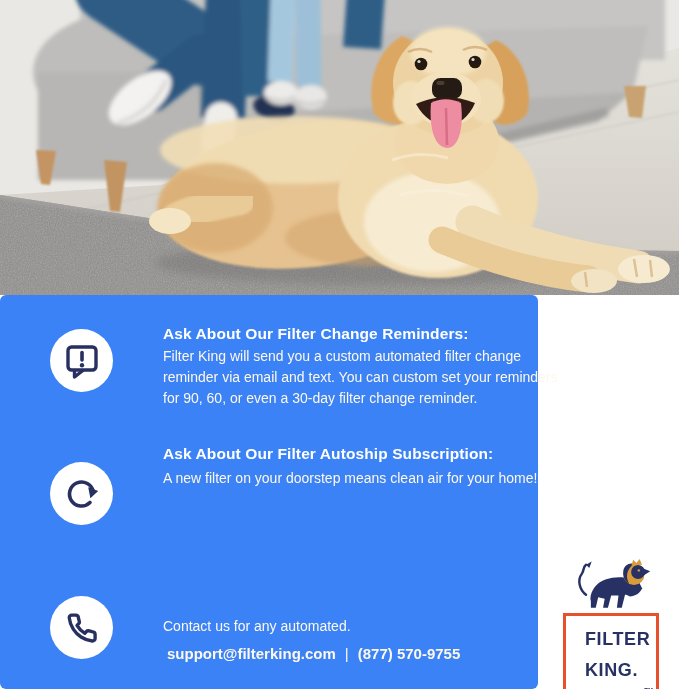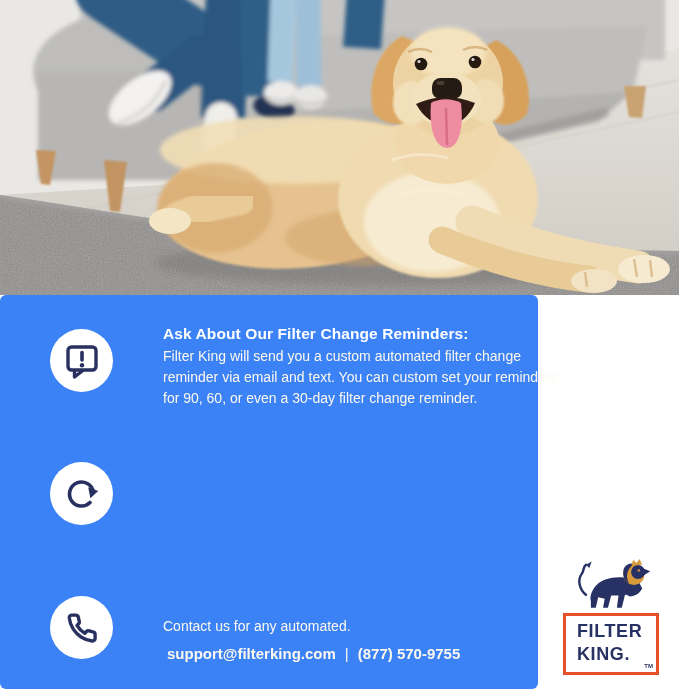--- a/index.html
+++ b/index.html
@@ -28,21 +28,21 @@
     font-size:15px;font-weight:700;color:#FDF8EE;
   }
   .contact-line .sep{padding:0 9px;font-weight:400;}
   .logo{position:absolute;left:563px;top:262px;width:96px;}
   .lion{display:block;margin:0 0 0 10px;}
   .logo-box{
     position:relative;border:3px solid #E8502B;width:83px;
     padding:2px 0 4px 7px;background:transparent;
   }
   .logo-box .brand{
-    margin:4px;font-size:18px;font-weight:700;color:#283163;
+    margin:12px;font-size:18px;font-weight:700;color:#283163;
     line-height:19px;letter-spacing:0.6px;
   }
   .logo-box .tm{
     position:absolute;right:3px;bottom:3px;
     font-size:6px;font-weight:700;color:#283163;
   }
 </style>
 </head>
 <body>
 
@@ -177,20 +177,22 @@
     <p class="sec-body" style="top:51px">Filter King will send you a custom automated filter change
 reminder via email and text. You can custom set your reminders
 for 90, 60, or even a 30-day filter change reminder.</p>
 
     <div class="icon-circle" style="top:167px">
       <svg width="36" height="36" viewBox="0 0 36 36">
         <path d="M29.3,15.9 A12,12 0 1 0 26,26.5" fill="none" stroke="#28305F" stroke-width="3.6" stroke-linecap="round"></path>
         <path d="M24.2,11.2 L34.2,15.1 L26.4,22.2 Z" fill="#28305F"></path>
       </svg>
     </div>
+    <h3 class="sec-heading" style="top:150px">Ask About Our Filter Autoship Subscription:</h3>
+    <p class="sec-body" style="top:173px">A new filter on your doorstep means clean air for your home!</p>
 
     <div class="icon-circle" style="top:301px">
       <svg width="36" height="36" viewBox="0 0 36 36">
         <g transform="translate(2.5,2.5) scale(1.3)">
           <path d="M22 16.92v3a2 2 0 0 1-2.18 2 19.79 19.79 0 0 1-8.63-3.07 19.5 19.5 0 0 1-6-6 19.79 19.79 0 0 1-3.07-8.67A2 2 0 0 1 4.11 2h3a2 2 0 0 1 2 1.72 12.84 12.84 0 0 0 .7 2.81 2 2 0 0 1-.45 2.11L8.09 9.91a16 16 0 0 0 6 6l1.27-1.27a2 2 0 0 1 2.11-.45 12.84 12.84 0 0 0 2.81.7A2 2 0 0 1 22 16.92z" fill="none" stroke="#28305F" stroke-width="2.6" stroke-linejoin="round"></path>
         </g>
       </svg>
     </div>
     <p class="sec-body" style="top:321px">Contact us for any automated.</p>
     <p class="contact-line" style="top:346px"><span>support@filterking.com</span><span class="sep">|</span><span>(877) 570-9755</span></p>

